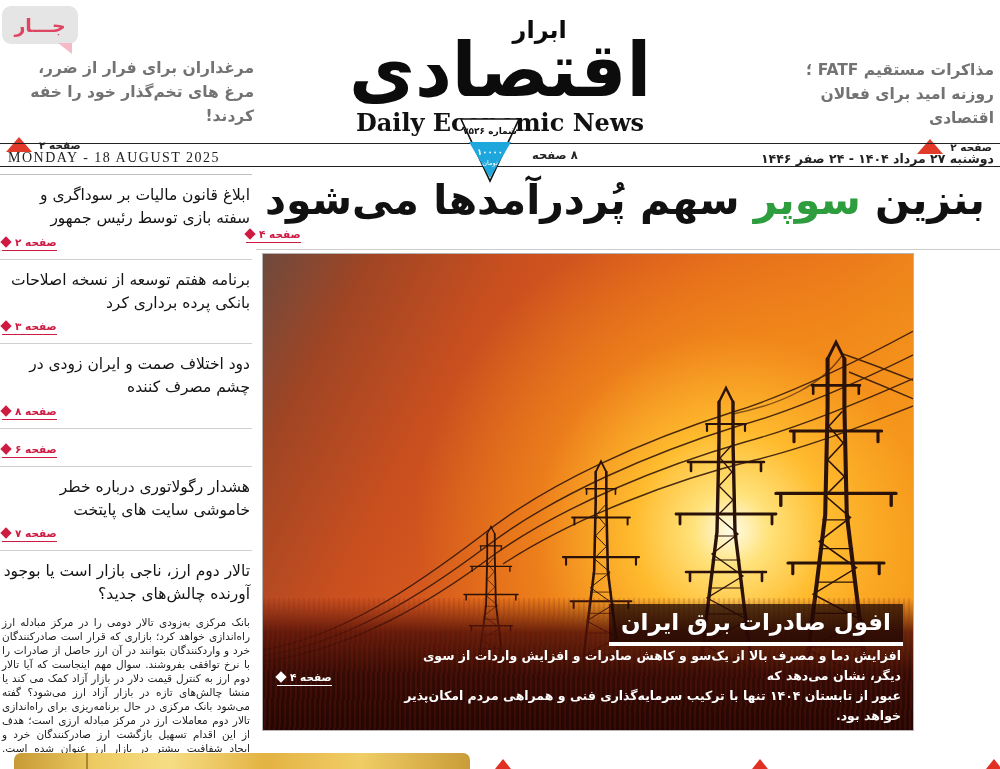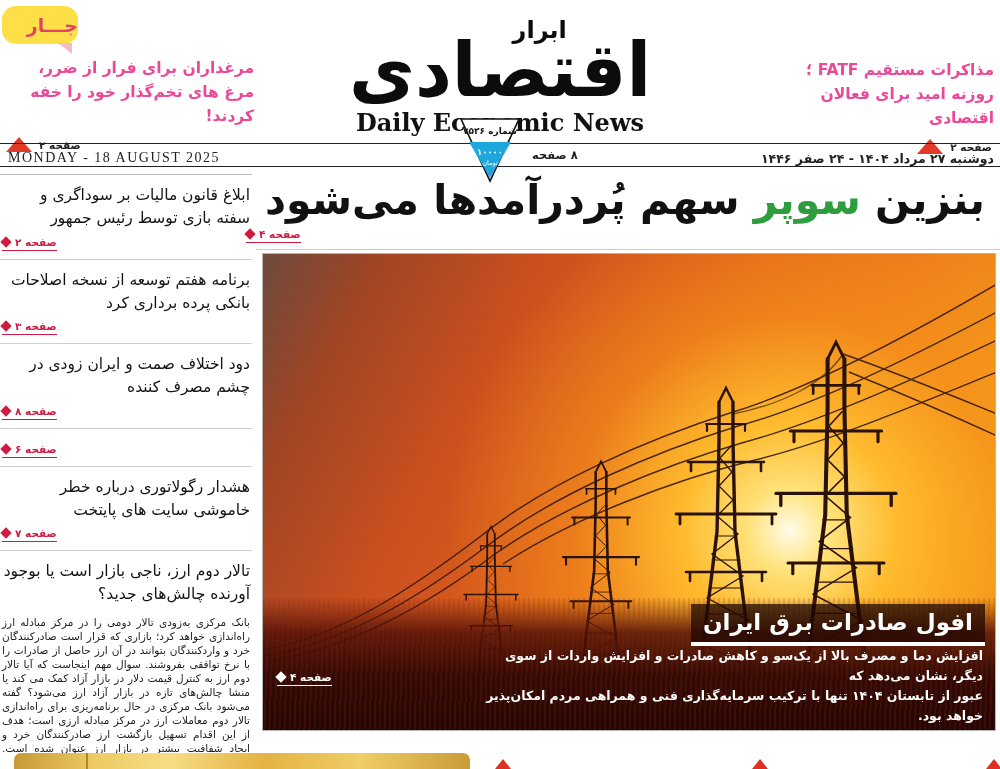--- a/index.html
+++ b/index.html
@@ -1,28 +1,28 @@
 <!DOCTYPE html>
 <html lang="fa"><head>
 <meta charset="utf-8">
 <style>
   * { margin:0; padding:0; box-sizing:border-box; }
   body { background:#888; font-family:"DejaVu Sans", sans-serif; }
   .page { position:relative; width:1000px; height:769px; background:#fff; overflow:hidden; margin:0 auto; }
 
   
-  .jaar { position:absolute; left:2px; top:6px; width:76px; height:38px; background:#fde047;
-          border-radius:14px; display:flex; align-items:center; justify-content:flex-end; }
+  .jaar { position:absolute; left:2px; top:6px; width:76px; height:38px; background:#e5e5e5;
+          border-radius:9px; display:flex; align-items:center; justify-content:center; }
   .jaar::after { content:""; position:absolute; right:6px; bottom:-10px; border-left:14px solid transparent;
           border-top:11px solid #f4bac7; }
   .jaar-label { color:#dd4560; font-weight:bold; font-size:19px; letter-spacing:1px; }
 
   .teaser-left { position:absolute; left:6px; top:56px; width:248px; direction:rtl; }
   .teaser-right { position:absolute; right:6px; top:58px; width:240px; direction:rtl; }
-  .teaser-title { font-weight:bold; font-size:15.5px; line-height:1.55; color:#ec4899; text-align:right; }
+  .teaser-title { font-weight:bold; font-size:15.5px; line-height:1.55; color:#737373; text-align:right; }
   .teaser-marker { display:flex; align-items:center; gap:7px; margin-top:9px; direction:ltr; }
   .teaser-right .teaser-marker { justify-content:flex-end; margin-right:2px; }
   .tri-up { width:0; height:0; border-left:13px solid transparent; border-right:13px solid transparent;
             border-bottom:15px solid #e23a28; }
   .teaser-page { font-size:10.5px; font-weight:bold; color:#222; }
 
   .masthead { position:absolute; left:290px; top:2px; width:420px; height:140px; text-align:center; }
   .mast-big { font-size:72px; font-weight:bold; color:#0c0c0c; line-height:1.0; direction:rtl;
               transform:scaleY(1.04); letter-spacing:-2px; }
   .mast-small { position:absolute; top:14px; left:53%; font-size:24px; font-weight:bold; color:#0c0c0c; }
@@ -47,21 +47,21 @@
 
   
   .sidebar { position:absolute; left:0; top:174px; width:252px; border-top:1px solid #bfbfbf; }
   .sb-item { padding:9px 2px 8px 2px; border-bottom:1px solid #cfcfcf; }
   .sb-item:last-child { border-bottom:none; }
   .sb-title { direction:rtl; text-align:right; font-weight:normal; font-size:15.5px; line-height:1.5; color:#141414; }
   .sb-marker { margin-top:5px; }
   .sb-body { direction:rtl; text-align:justify; font-size:10.5px; line-height:1.34; color:#1c1c1c; margin-top:8px; }
 
   
-  .photo { position:absolute; left:262px; top:253px; width:734px; height:478px; border:1px solid #b5b5b5;
+  .photo { position:absolute; left:262px; top:253px; width:652px; height:478px; border:1px solid #b5b5b5;
            overflow:hidden; }
   .sky { position:absolute; inset:0;
      background:
        radial-gradient(circle at 72% 58%, #fffce9 0%, #ffe27a 7%, #ffbb2e 18%, rgba(248,150,26,0.55) 36%, rgba(248,150,26,0) 58%),
        linear-gradient(118deg, #6e4a3e 0%, #a04524 12%, #c94f1f 28%, #dd5f1c 46%, #ea761a 64%, #f2921c 80%, #f8ad20 100%); }
   .pylons { position:absolute; inset:0; }
   .field { position:absolute; left:0; right:0; bottom:0; height:132px;
      background:
        repeating-linear-gradient(92deg, rgba(150,35,18,0.18) 0 2px, rgba(0,0,0,0) 2px 5px),
        linear-gradient(to bottom, rgba(96,22,8,0) 0%, rgba(80,16,7,0.85) 26%, #340b05 58%, #230603 100%); }

